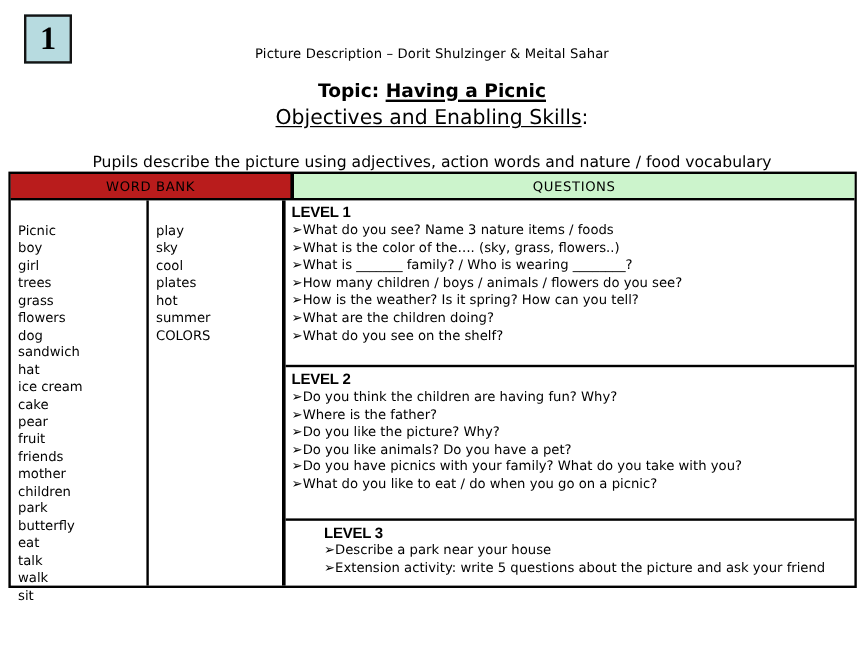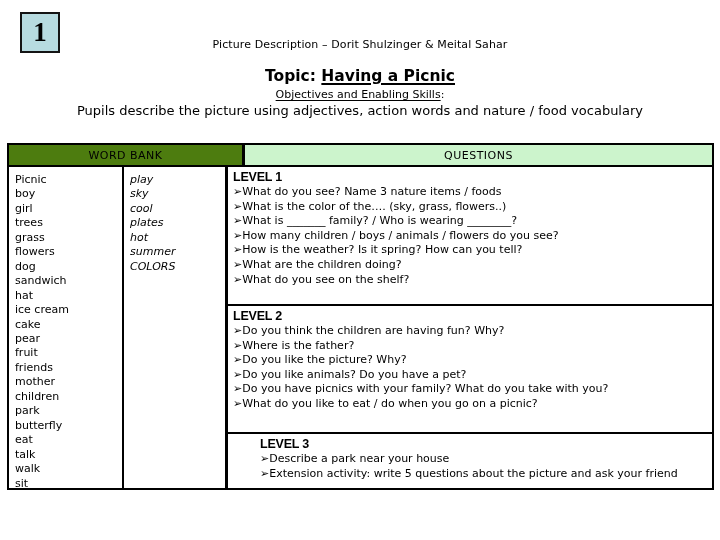--- a/index.html
+++ b/index.html
@@ -28,43 +28,43 @@
   }
   
   .header-block {
     position: absolute;
     top: 38px; left: 0; right: 0;
     text-align: center;
   }
   .byline { font-size: 11px; margin-bottom: 16px; letter-spacing: 0.1px; }
   .topic-line { font-size: 15.5px; font-weight: 700; margin-bottom: 3px; }
   .topic-line .topic-value { text-decoration: underline; text-decoration-thickness: 2px; text-underline-offset: 2px; }
-  .objectives-line { font-size: 11px; margin-bottom: 2px; }
+  .objectives-line { font-size: 17px; margin-bottom: 20px; }
   .objectives-line .objectives-label { text-decoration: underline; text-underline-offset: 2px; }
   .description-line { font-size: 13px; }
   
   .wtable {
     position: absolute;
     left: 7px; top: 143px;
     width: 707px; height: 347px;
     border: 2px solid #000;
     display: flex; flex-direction: column;
     background: #fff;
   }
   .thead-row { display: flex; height: 22px; border-bottom: 2px solid #000; flex: 0 0 auto; }
   .th {
     display: flex; align-items: center; justify-content: center;
     font-size: 11px; letter-spacing: 0.5px;
   }
   .th-wordbank { width: 236px; border-right: 3px solid #000; }
   .th-questions { flex: 1; }
   .tbody-row { display: flex; flex: 1; min-height: 0; }
-  .wcol { font-size: 11px; line-height: 14.45px; padding: 6px 2px 0 6px; }
+  .wcol { font-size: 11px; line-height: 14.45px; padding: 19px 2px 0 6px; }
   .wcol1 { width: 115px; border-right: 2px solid #000; }
-  .wcol2 { width: 104px; border-right: 3px solid #000; font-style: italic; }
+  .wcol2 { width: 114px; border-right: 3px solid #000; }
   .qcol { flex: 1; display: flex; flex-direction: column; min-width: 0; }
   .level-section { padding: 3px 6px 0 5px; overflow: hidden; }
   .level-1 { height: 139px; border-bottom: 2px solid #000; }
   .level-2 { height: 128px; border-bottom: 2px solid #000; }
   .level-3 { flex: 1; margin-left: 27px; }
   .level-title {
     font-family: "Liberation Sans", sans-serif;
     font-weight: 700;
     font-size: 12.5px;
     line-height: 15px;
@@ -84,21 +84,21 @@
 
   <div class="header-block">
     <div class="byline">Picture Description – Dorit Shulzinger &amp; Meital Sahar</div>
     <div class="topic-line"><span>Topic: </span><span class="topic-value">Having a Picnic</span></div>
     <div class="objectives-line"><span class="objectives-label">Objectives and Enabling Skills</span><span>:</span></div>
     <div class="description-line">Pupils describe the picture using  adjectives, action words and nature / food vocabulary</div>
   </div>
 
   <div class="wtable">
     <div class="thead-row">
-      <div class="th th-wordbank" style="background: #4d7c0f;">WORD BANK</div>
+      <div class="th th-wordbank" style="background: #b91c1c;">WORD BANK</div>
       <div class="th th-questions" style="background: rgb(204, 244, 204);">QUESTIONS</div>
     </div>
     <div class="tbody-row">
       <div class="wcol wcol1">
           <div class="word-line">Picnic</div>
           <div class="word-line">boy</div>
           <div class="word-line">girl</div>
           <div class="word-line">trees</div>
           <div class="word-line">grass</div>
           <div class="word-line">flowers</div>

